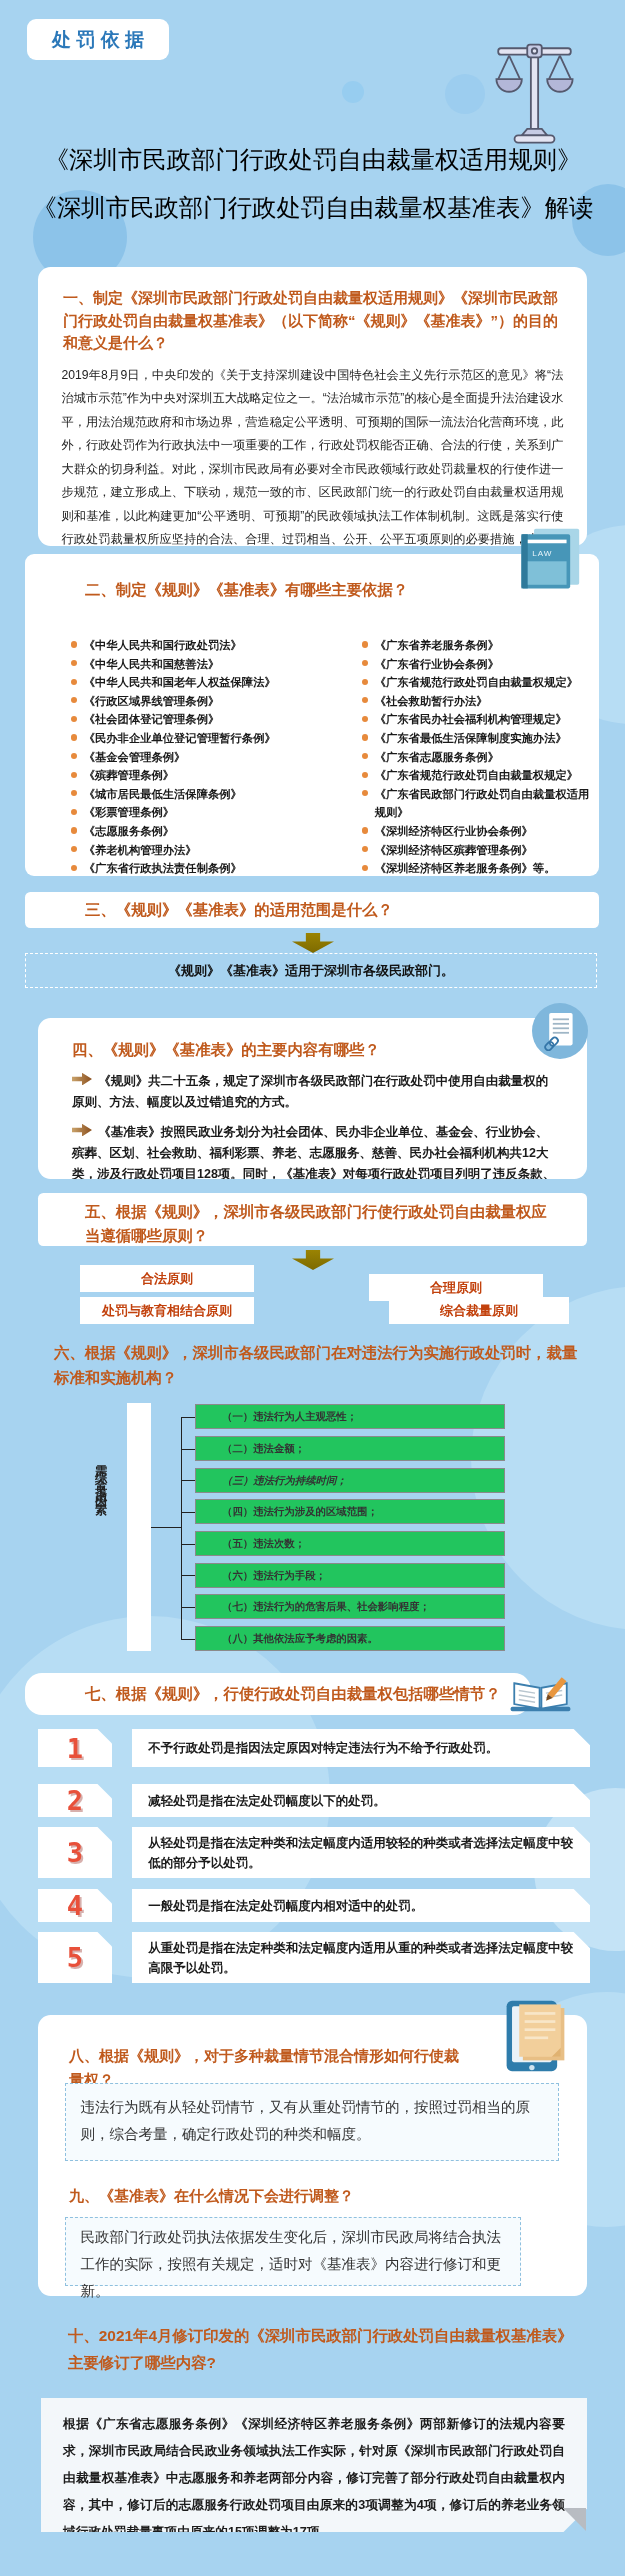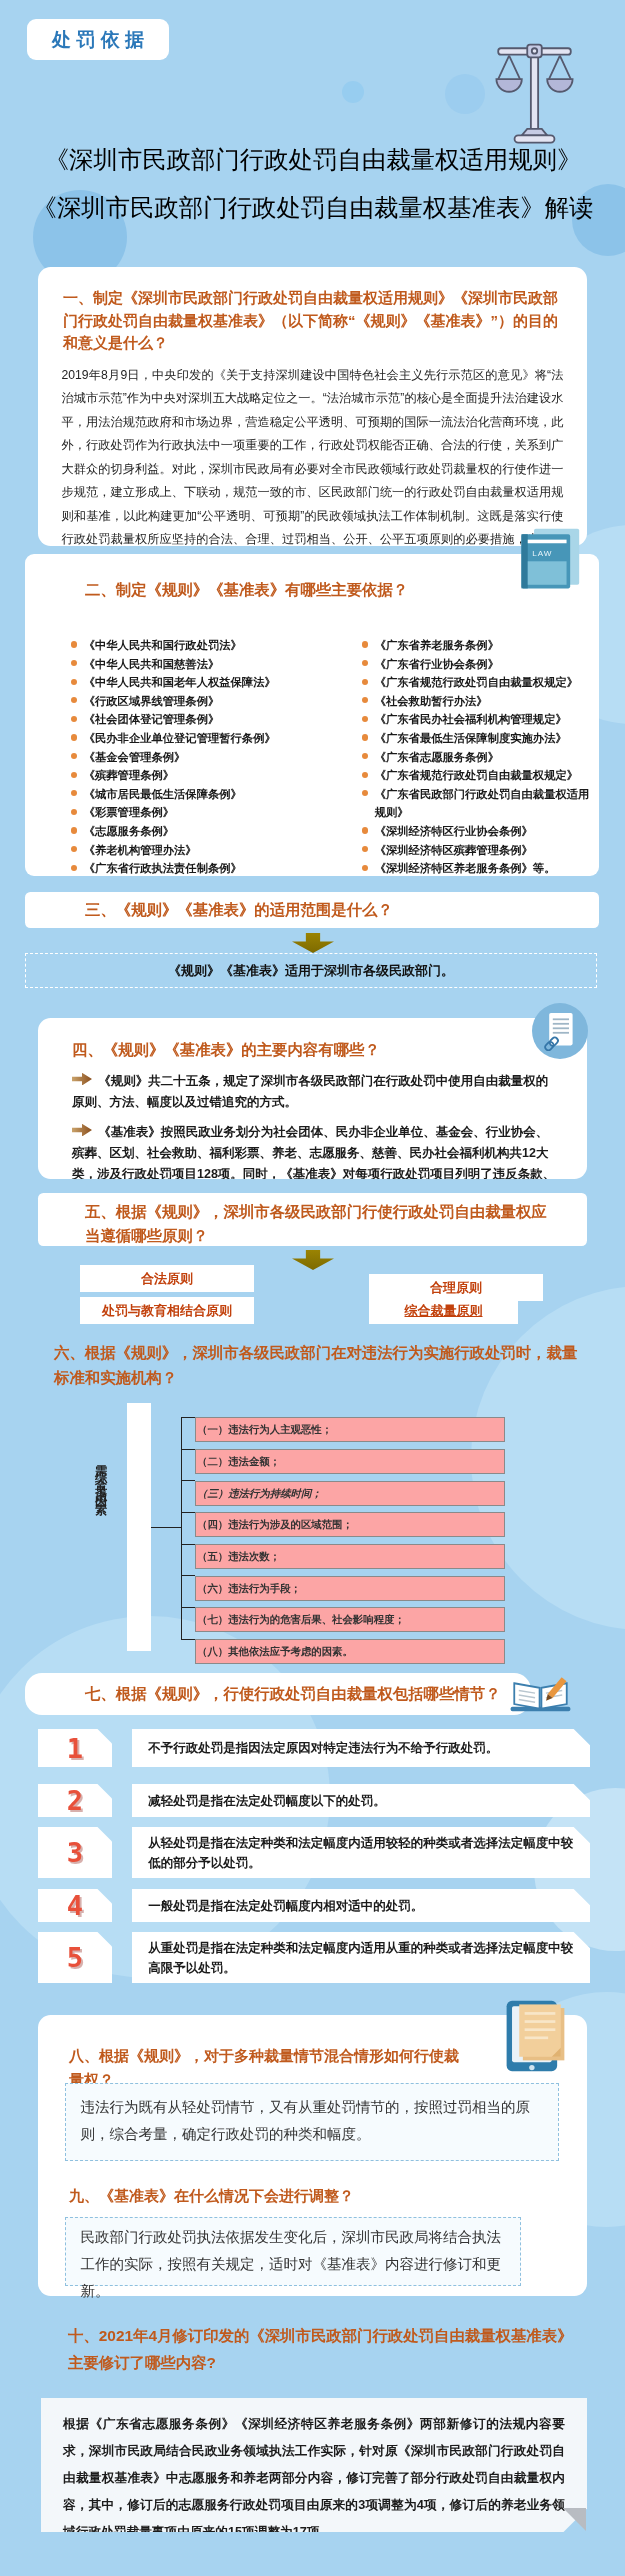--- a/index.html
+++ b/index.html
@@ -14,22 +14,22 @@
     clip-path:polygon(33% 0,67% 0,67% 42%,100% 42%,50% 100%,0 42%,33% 42%);z-index:2;}
   .dashed-white{border:1.8px dashed #ffffff;z-index:1;}
   .dashed-blue{border:1.8px dashed #8fc0df;background:#f6fbfe;z-index:2;}
   .pt-arrow{display:inline-block;width:20px;height:12.7px;margin-right:6.3px;vertical-align:-0.9px;
     background:linear-gradient(90deg,#caa36b,#8a4f1e);
     clip-path:polygon(0 32%,50% 32%,50% 0,100% 50%,50% 100%,50% 68%,0 68%);}
   .law-li{position:relative;list-style:none;line-height:18.6px;font-size:11.3px;font-weight:bold;color:#1a1a1a;padding-left:12.7px;}
   .law-li::before{content:"";position:absolute;left:0;top:5.4px;width:6.3px;height:6.3px;border-radius:50%;background:#e78a3c;}
   ul.lawlist{margin:0;padding:0;z-index:2;}
   .principle{background:#fff;text-align:center;font-weight:bold;font-size:13px;color:#c2410c;line-height:27px;z-index:2;}
-  .factor-box{background:#fca5a5;border:0.9px solid #8a8a8a;font-size:10.4px;font-weight:bold;color:#333;
-    line-height:23.5px;padding-left:1px;box-sizing:border-box;z-index:2;margin-top:13px;}
+  .factor-box{background:#22c55e;border:0.9px solid #8a8a8a;font-size:10.4px;font-weight:bold;color:#333;
+    line-height:23.5px;padding-left:26px;box-sizing:border-box;z-index:2;}
   .tree-line{background:#222;z-index:2;}
   .num-plate{background:#fff;clip-path:polygon(0 0,calc(100% - 14.5px) 0,100% 14.5px,100% 100%,0 100%);
     display:flex;align-items:center;justify-content:center;z-index:2;}
   .num-digit{font-family:"DejaVu Sans Mono",monospace;font-weight:bold;font-size:27px;color:#e8503a;
     text-shadow:1.8px 1.8px 0 rgba(140,30,20,.35);}
   .item-box{background:#fff;clip-path:polygon(0 0,calc(100% - 16.3px) 0,100% 16.3px,100% 100%,0 100%);
     display:flex;align-items:center;font-size:12.5px;font-weight:bold;color:#1b1b1b;line-height:20px;
     padding:5.4px 16.3px;box-sizing:border-box;z-index:2;}
   .callout-text{font-size:14.5px;color:#333;line-height:27px;}
   .fold-box{background:#f3f7fa;z-index:1;
@@ -157,21 +157,21 @@
     </svg>
   </div>
 
   <div class="abs bar" style="left:38px;top:1193px;width:549px;height:53px;">
     <div class="sec-title" style="padding:7.2px 36px 0 47px;font-size:15.4px;line-height:23.5px;">五、根据《规则》，深圳市各级民政部门行使行政处罚自由裁量权应当遵循哪些原则？</div>
   </div>
   <div class="abs olive-arrow" style="left:292px;top:1250px;width:42px;height:20px;"></div>
   <div class="abs principle" style="left:80px;top:1265px;width:174px;height:27px;">合法原则</div>
   <div class="abs principle" style="left:369px;top:1265px;width:174px;height:27px;margin-top:9px;">合理原则</div>
   <div class="abs principle" style="left:80px;top:1297px;width:174px;height:27px;">处罚与教育相结合原则</div>
-  <div class="abs principle" style="left:369px;top:1297px;width:149px;height:27px;text-decoration:underline;">综合裁量原则</div>
+  <div class="abs principle" style="left:389px;top:1297px;width:180px;height:27px;">综合裁量原则</div>
 
   <div class="abs sec-title" style="left:54px;top:1340px;width:525px;font-size:15.4px;line-height:25px;">六、根据《规则》，深圳市各级民政部门在对违法行为实施行政处罚时，裁量标准和实施机构？</div>
   <div class="abs" style="left:92px;top:1455px;height:154px;writing-mode:vertical-rl;font-size:12.2px;font-weight:bold;color:#222;letter-spacing:6.3px;z-index:2;">需综合考虑因素</div>
   <div class="abs" style="left:127px;top:1403px;width:24.4px;height:248px;background:#fff;z-index:1;"></div>
   <div class="abs tree-line" style="left:151px;top:1527px;width:30px;height:0.9px;"></div>
   <div class="abs tree-line" style="left:181px;top:1417px;width:0.9px;height:222px;"></div>
   <div class="abs tree-line" style="left:181px;top:1417px;width:13.6px;height:0.9px;"></div>
   <div class="abs tree-line" style="left:181px;top:1449px;width:13.6px;height:0.9px;"></div>
   <div class="abs tree-line" style="left:181px;top:1480px;width:13.6px;height:0.9px;"></div>
   <div class="abs tree-line" style="left:181px;top:1512px;width:13.6px;height:0.9px;"></div>

